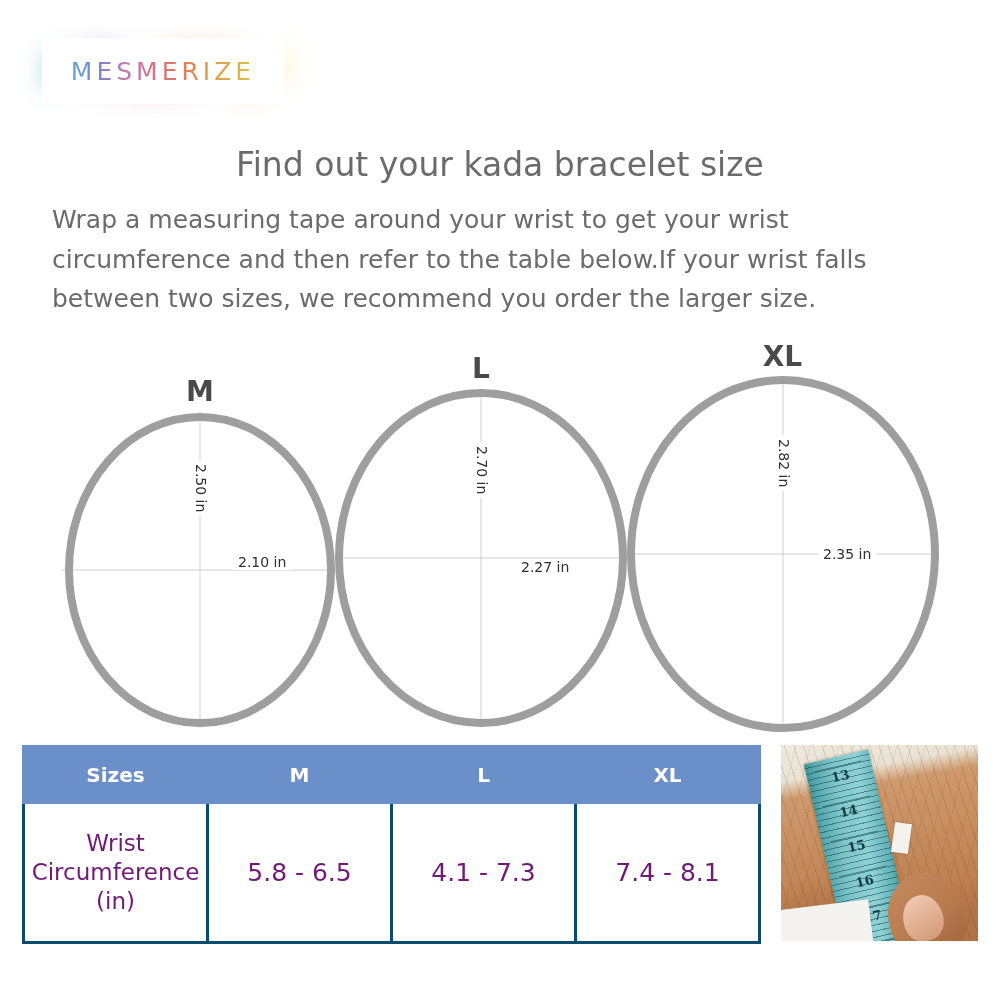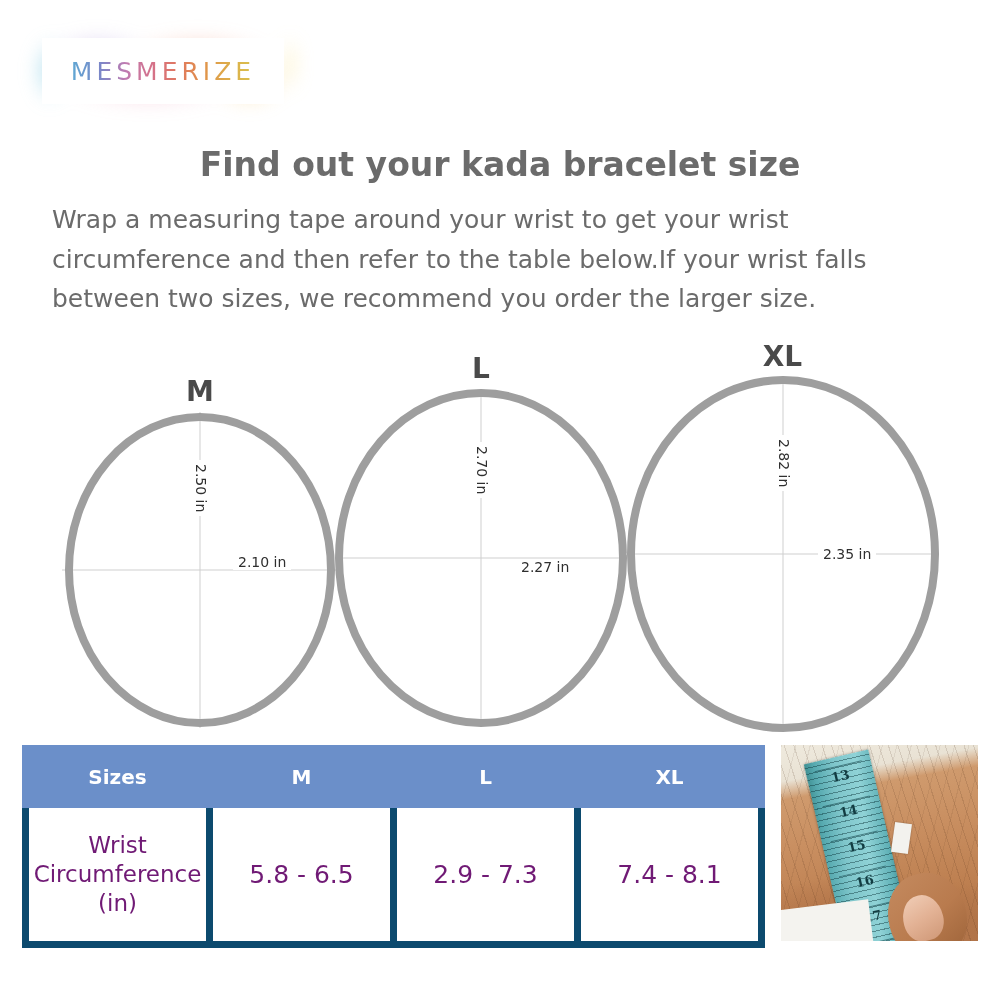--- a/index.html
+++ b/index.html
@@ -50,21 +50,21 @@
     position: absolute; right: 44px; top: 44px;
     font-family: "Liberation Sans", sans-serif;
     font-size: 46px; font-weight: 300; letter-spacing: 5px;
     color: #3a3a3a; white-space: nowrap;
   }
 
   
   .heading {
     position: absolute; left: 0; right: 0; top: 145px;
     text-align: center;
-    font-size: 33px; font-weight: 700; color: #6b6b6b;
+    font-size: 33px; font-weight: 400; color: #6b6b6b;
   }
   .intro {
     position: absolute; left: 52px; top: 200px; width: 900px;
     text-align: left; font-size: 25px; line-height: 1.58;
     color: #6b6b6b;
   }
 
   
   .ellipse-row { position: absolute; left: 0; top: 340px; width: 1000px; height: 400px; }
   .ellipse-block { position: absolute; }
@@ -86,21 +86,21 @@
     writing-mode: vertical-rl; text-orientation: mixed;
   }
 
   
   .size-table {
     position: absolute; left: 22px; top: 745px;
     width: 736px; border-collapse: collapse;
     table-layout: fixed;
   }
   .size-table th, .size-table td {
-    border: 7px solid #0c4a6e;
+    border: 3px solid #0c4a6e;
     text-align: center; vertical-align: middle;
   }
   .size-table thead th {
     background: #6b8fc9; color: #ffffff;
     font-size: 20px; font-weight: 700;
     height: 56px; border-color: #6b8fc9;
   }
   .size-table tbody td {
     height: 140px; color: #701a75;
     font-size: 25px; font-weight: 400; line-height: 1.25;
@@ -237,21 +237,21 @@
         <th class="col-label">Sizes</th>
         <th class="col-size">M</th>
         <th class="col-size">L</th>
         <th class="col-size">XL</th>
       </tr>
     </thead>
     <tbody>
       <tr>
         <td class="rowlabel">Wrist Circumference (in)</td>
         <td>5.8 - 6.5</td>
-        <td>2.9 - 7.3</td>
+        <td>4.1 - 7.3</td>
         <td>7.4 - 8.1</td>
       </tr>
     </tbody>
   </table>
 
   <div class="photo">
     <div class="ph-skin"></div>
     <div class="ph-hair"></div>
     <div class="ph-tape">
       <div class="ph-ticks"></div>

